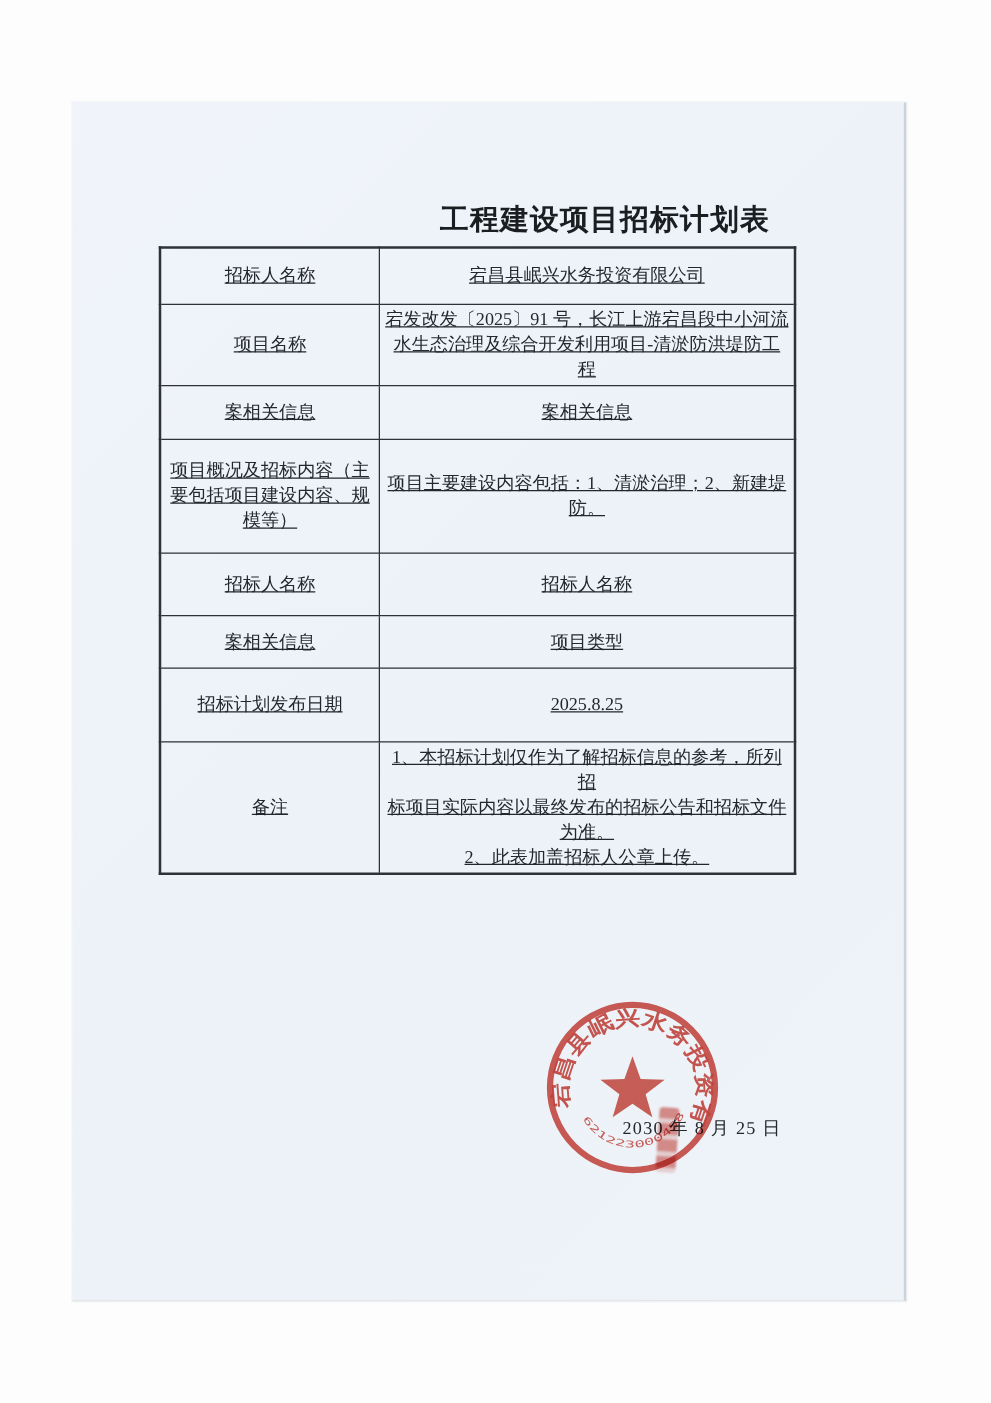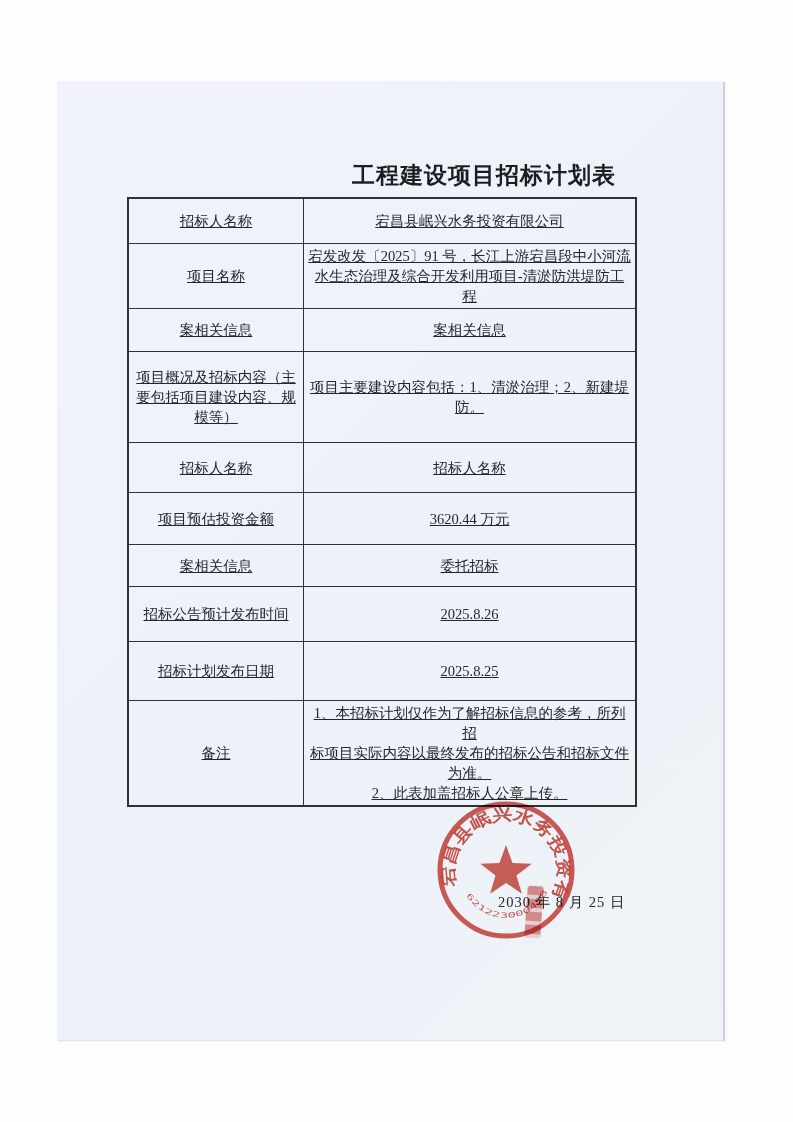--- a/index.html
+++ b/index.html
@@ -97,30 +97,22 @@
         <td class="lbl h86">项目概况及招标内容（主
 要包括项目建设内容、规
 模等）</td>
         <td class="val h86 val-nowrap">项目主要建设内容包括：1、清淤治理；2、新建堤防。</td>
       </tr>
       <tr>
         <td class="lbl h45">招标人名称</td>
         <td class="val h45">招标人名称</td>
       </tr>
       <tr>
-        <td class="lbl h47">项目预估投资金额</td>
-        <td class="val h47">3620.44 万元</td>
-      </tr>
-      <tr>
         <td class="lbl h37">案相关信息</td>
-        <td class="val h37">委托招标</td>
-      </tr>
-      <tr>
-        <td class="lbl h50">招标公告预计发布时间</td>
-        <td class="val h50">2025.8.26</td>
+        <td class="val h37">项目类型</td>
       </tr>
       <tr>
         <td class="lbl h54">招标计划发布日期</td>
         <td class="val h54">2025.8.25</td>
       </tr>
       <tr>
         <td class="lbl h85">备注</td>
         <td class="val h85 val-left">1、本招标计划仅作为了解招标信息的参考，所列招
 标项目实际内容以最终发布的招标公告和招标文件
 为准。

